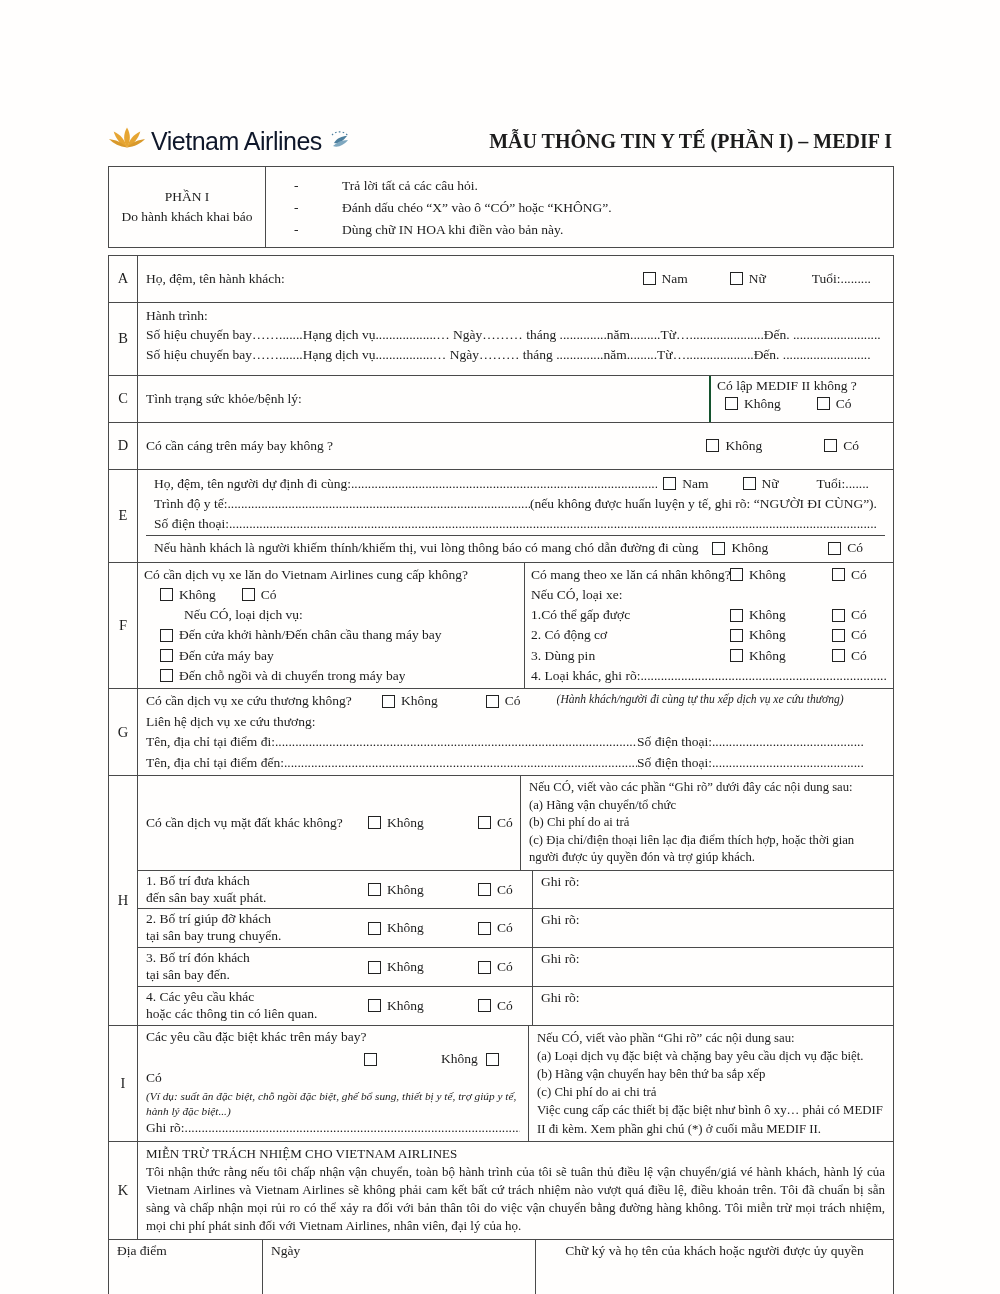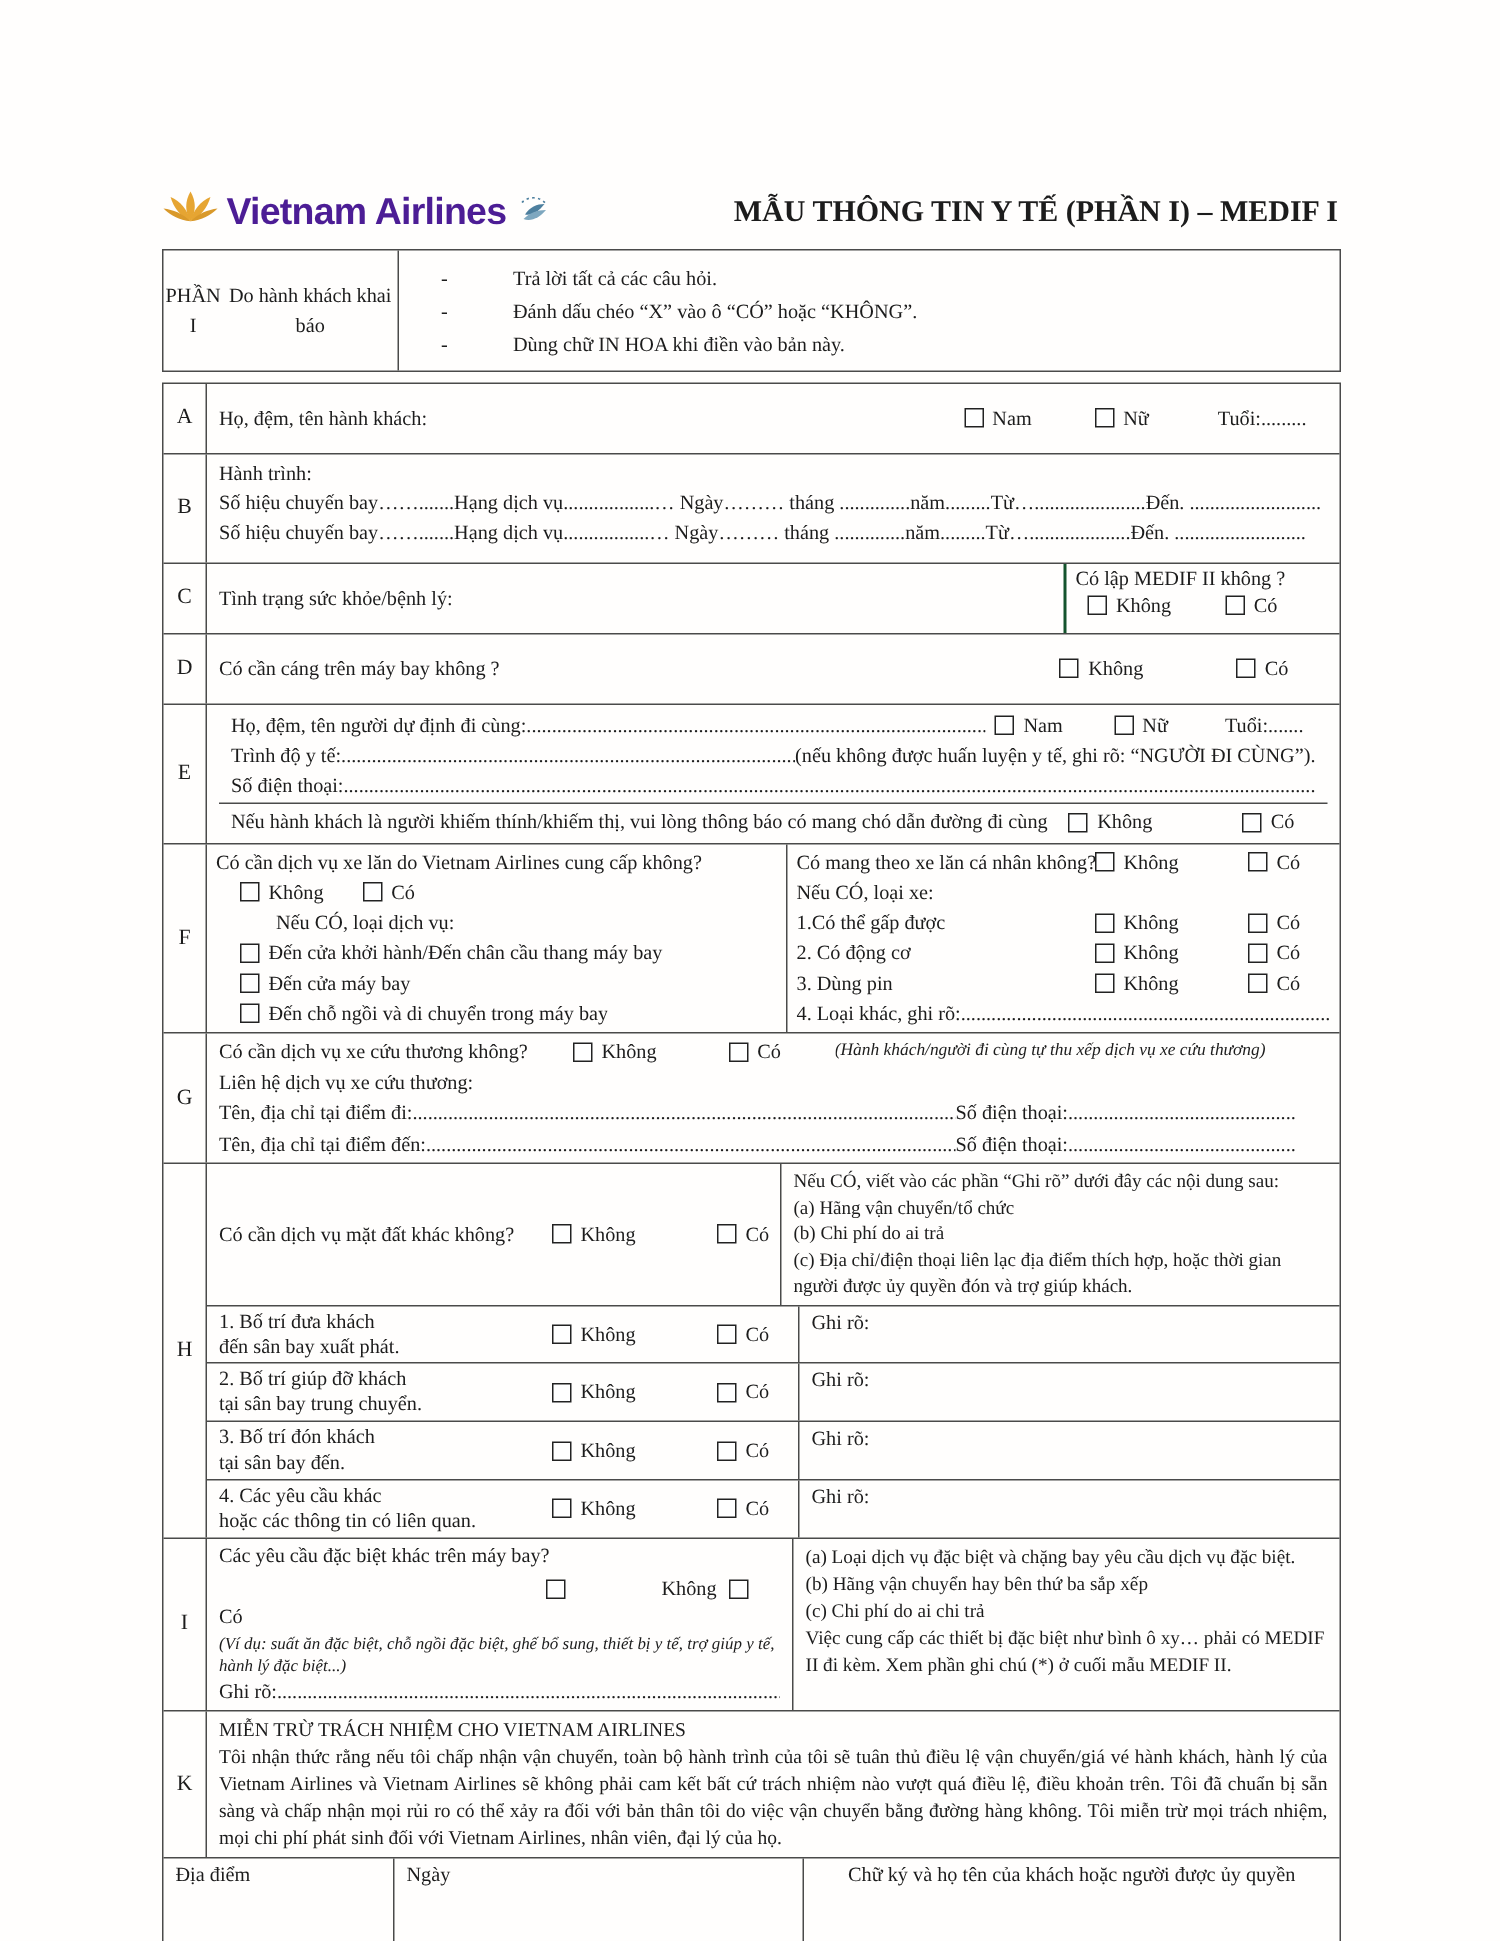--- a/index.html
+++ b/index.html
@@ -3,34 +3,34 @@
 <meta charset="utf-8">
 <style>
   html,body{margin:0;padding:0;background:#ffffff;}
   .page{position:relative;width:1000px;height:1294px;background:#fffefd;
         font-family:"Liberation Serif",serif;color:#1c1c1c;overflow:hidden;}
   .content{position:absolute;left:108px;top:122px;width:786px;}
 
   
   .hdr{display:flex;align-items:center;height:38px;margin-bottom:6px;}
   .logo{display:flex;align-items:center;gap:5px;}
-  .logo-text{font-family:"Liberation Sans",sans-serif;font-weight:bold;font-size:25px;
-             color:#4c1d95;letter-spacing:-0.5px;white-space:nowrap;}
+  .logo-text{font-family:"Liberation Sans",sans-serif;font-weight:normal;font-size:25px;
+             color:#0f172a;letter-spacing:-0.5px;white-space:nowrap;}
   .doc-title{flex:1;text-align:right;font-size:20px;font-weight:bold;padding-right:2px;white-space:nowrap;}
 
   
   .bx{border:1px solid #4a4a4a;}
   .cb{display:inline-block;width:11px;height:11px;border:1.4px solid #222;background:#fff;
       vertical-align:-1px;flex:none;}
   .nw{white-space:nowrap;overflow:hidden;}
   .it{font-style:italic;}
 
   
   .intro{display:flex;min-height:76px;margin-bottom:7px;}
-  .intro-l{width:156px;border-right:1px solid #4a4a4a;display:flex;flex-direction:row;
+  .intro-l{width:156px;border-right:1px solid #4a4a4a;display:flex;flex-direction:column;
            justify-content:center;align-items:center;font-size:13.5px;text-align:center;line-height:1.45;}
   .intro-r{flex:1;padding:8px 8px 6px 28px;font-size:13.5px;}
   .bullet{display:flex;line-height:1.62;}
   .bullet .dash{width:48px;text-align:left;}
 
   
   .tbl{border:1px solid #4a4a4a;font-size:13.5px;}
   .row{display:flex;border-bottom:1px solid #4a4a4a;}
   .row:last-child{border-bottom:none;}
   .rl{width:28px;border-right:1px solid #4a4a4a;display:flex;align-items:center;
@@ -494,20 +494,21 @@
               <span class="cb"></span>
               <span class="gap"></span>
               <span>Không</span>
               <span class="cb"></span>
             </div>
             <div>Có</div>
             <div class="iex it">(Ví dụ: suất ăn đặc biệt, chỗ ngồi đặc biệt, ghế bổ sung, thiết bị y tế, trợ giúp y tế, hành lý đặc biệt...)</div>
             <div class="nw">Ghi rõ:..............................................................................................................................</div>
           </div>
           <div class="iR">
+            <div>Nếu CÓ, viết vào phần “Ghi rõ” các nội dung sau:</div>
             <div>(a) Loại dịch vụ đặc biệt và chặng bay yêu cầu dịch vụ đặc biệt.</div>
             <div>(b) Hãng vận chuyển hay bên thứ ba sắp xếp</div>
             <div>(c) Chi phí do ai chi trả</div>
             <div>Việc cung cấp các thiết bị đặc biệt như bình ô xy… phải có MEDIF II đi kèm. Xem phần ghi chú (*) ở cuối mẫu MEDIF II.</div>
           </div>
         </div>
       </div>
 
       <div class="row rowK">
         <div class="rl">K</div>

